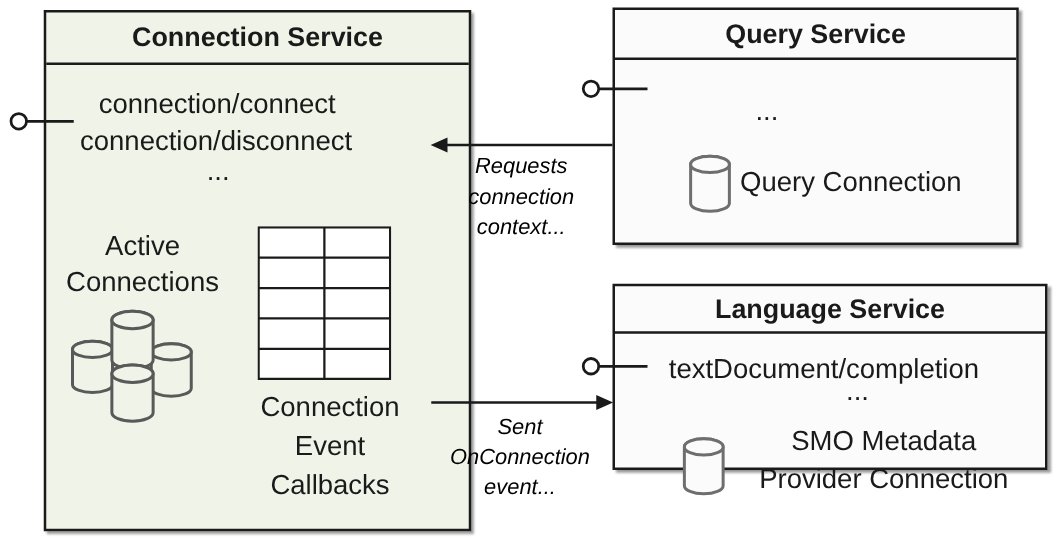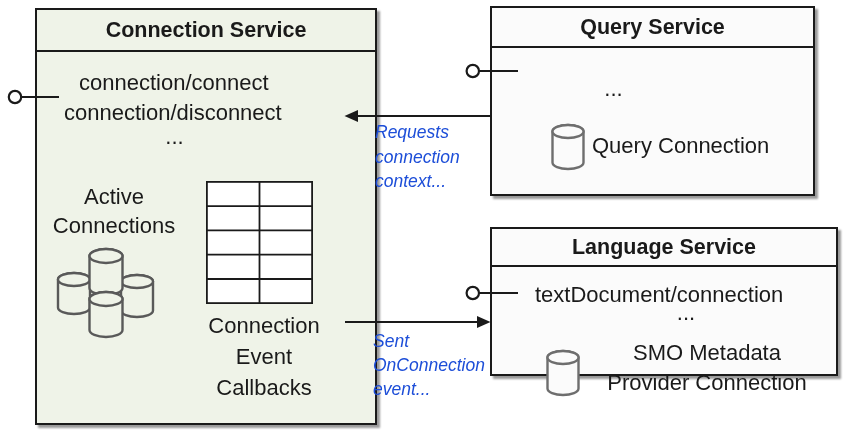--- a/index.html
+++ b/index.html
@@ -25,22 +25,22 @@
     box-sizing:border-box;border-bottom:2px solid var(--border);
     display:flex;align-items:center;justify-content:center;
     font-weight:bold;font-size:21.5px;
   }
   .box-connection .box-header{height:42px;}
   .box-query .box-header{height:40px;}
   .box-language .box-header{height:38px;}
   .t{position:absolute;font-size:22px;line-height:30px;white-space:pre-line;}
   .center{text-align:center;}
   .arrow-label{
-    position:absolute;font-size:17.5px;font-style:italic;text-align:left;
-    white-space:pre-line;line-height:24.5px;color:#1d4ed8;margin-left:23px;
+    position:absolute;font-size:17.5px;font-style:italic;text-align:center;
+    white-space:pre-line;line-height:24.5px;color:#000000;
   }
   .overlay{position:absolute;left:0;top:0;pointer-events:none;z-index:6;}
   .icon-svg{position:absolute;}
   .connector{stroke:var(--border);stroke-width:2.2;fill:none;}
   .arrow-line{stroke:var(--border);stroke-width:2;fill:none;}
   .arrow-head{fill:var(--border);stroke:none;}
   .iface-circle{fill:#ffffff;stroke:var(--border);stroke-width:2.2;}
   .cluster-cyl{stroke:var(--cluster-cylinder-stroke);stroke-width:2.4;fill:var(--connection-box-fill);}
   .small-cyl{stroke:var(--cylinder-stroke);stroke-width:2.4;fill:var(--service-box-fill);}
   .grid-rect{fill:#ffffff;stroke:var(--border);stroke-width:1.8;}
@@ -97,21 +97,21 @@
     <div class="t center" style="left:43px;top:66px;width:157px;">...</div>
     <svg class="icon-svg" style="left:57px;top:115px;" width="38" height="50" viewBox="0 0 38 50">
       <path class="small-cyl" d="M3.5,8.5 A15.5,6.5 0 0 1 34.5,8.5 L34.5,39.5 A15.5,6.5 0 0 1 3.5,39.5 Z"></path>
       <ellipse class="small-cyl" cx="19" cy="8.5" rx="15.5" ry="6.5"></ellipse>
     </svg>
     <div class="t" style="left:100px;top:123px;">Query Connection</div>
   </div>
 
   <div class="box box-language">
     <div class="box-header">Language Service</div>
-    <div class="t" style="left:43px;top:51px;">textDocument/connection</div>
+    <div class="t" style="left:43px;top:51px;">textDocument/completion</div>
     <div class="t center" style="left:43px;top:69px;width:302px;">...</div>
     <svg class="icon-svg" style="left:52px;top:120px;" width="38" height="50" viewBox="0 0 38 50">
       <path class="small-cyl" d="M3.5,8.5 A15.5,6.5 0 0 1 34.5,8.5 L34.5,39.5 A15.5,6.5 0 0 1 3.5,39.5 Z"></path>
       <ellipse class="small-cyl" cx="19" cy="8.5" rx="15.5" ry="6.5"></ellipse>
     </svg>
     <div class="t center" style="left:85px;top:109px;width:260px;text-align:center;">SMO Metadata
 Provider Connection</div>
   </div>
 
   <div class="arrow-label" style="left:352px;top:120px;width:130px;">Requests

